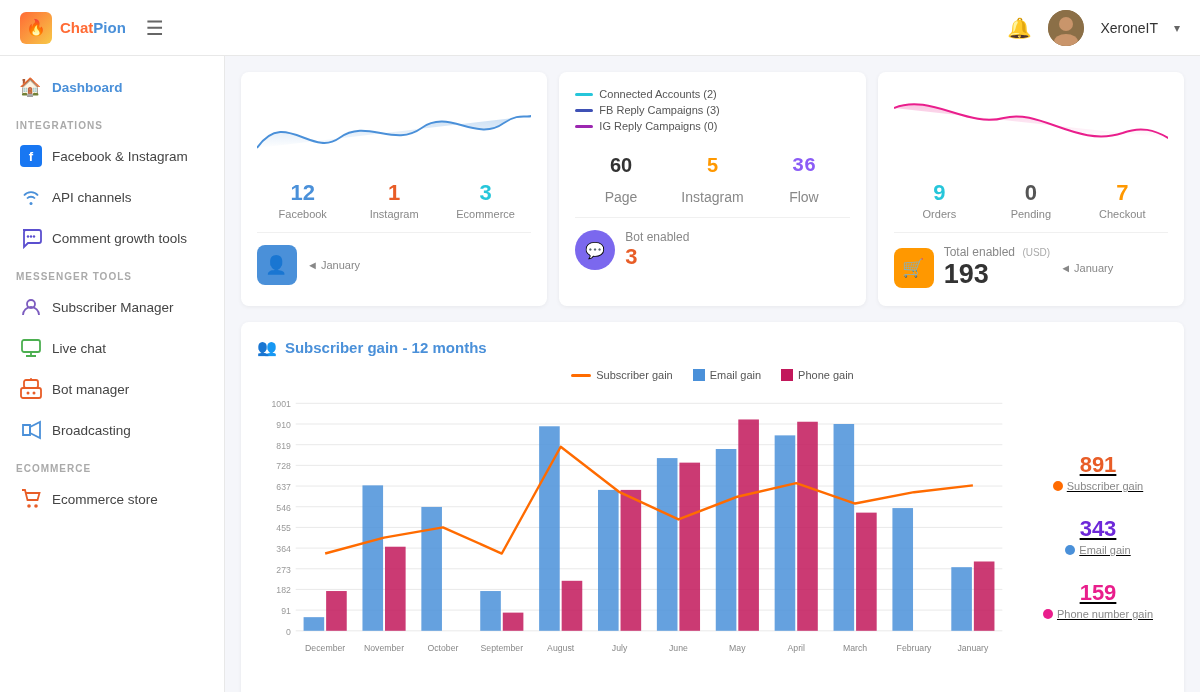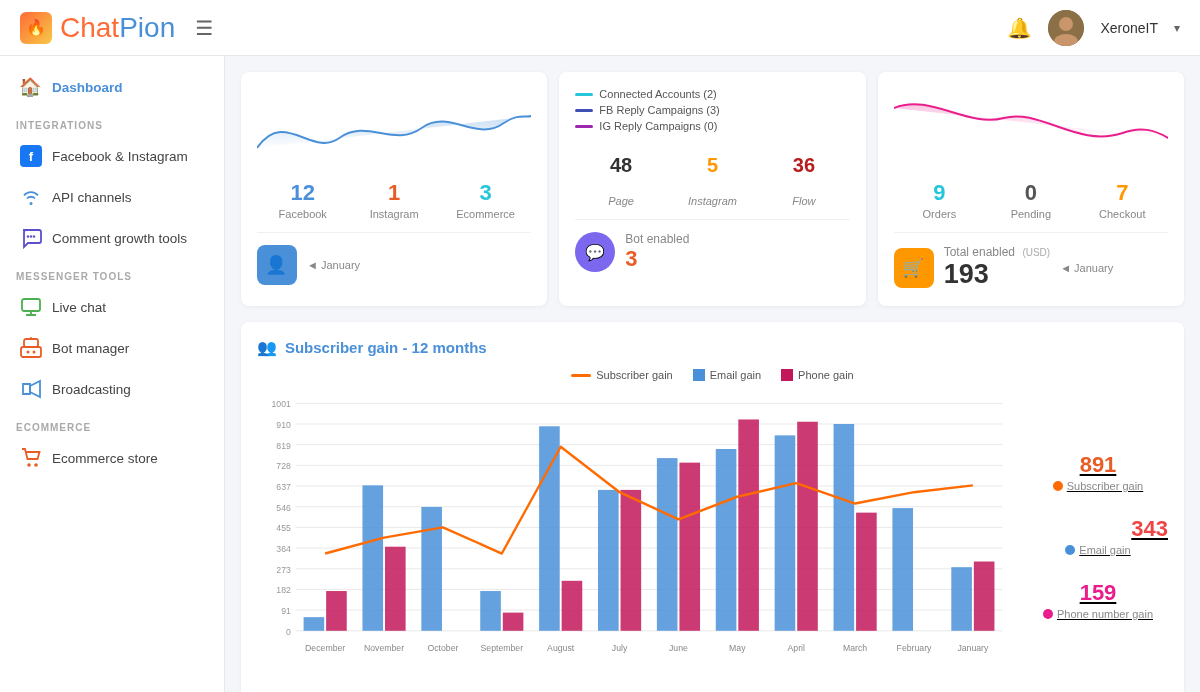--- a/index.html
+++ b/index.html
@@ -3,21 +3,21 @@
   <meta charset="utf-8">
   <style>
     * { margin: 0; padding: 0; box-sizing: border-box; }
     body { font-family: 'Segoe UI', Arial, sans-serif; background: #f5f6fa; display: flex; flex-direction: column; height: 692px; overflow: hidden; }
 
     
     .header { background: #fff; height: 56px; display: flex; align-items: center; justify-content: space-between; padding: 0 20px; border-bottom: 1px solid #e8e8e8; flex-shrink: 0; }
     .header-left { display: flex; align-items: center; gap: 20px; }
     .logo { display: flex; align-items: center; gap: 8px; }
     .logo-icon { width: 32px; height: 32px; background: linear-gradient(135deg, #ff6b35, #f7c948); border-radius: 6px; display: flex; align-items: center; justify-content: center; color: white; font-size: 16px; }
-    .logo-text { font-size: 28px; font-weight: 400; color: #ff6b35; }
+    .logo-text { font-size: 15px; font-weight: 700; color: #ff6b35; }
     .logo-text span { color: #4a90d9; }
     .hamburger { font-size: 20px; color: #666; cursor: pointer; }
     .header-right { display: flex; align-items: center; gap: 16px; }
     .bell-icon { font-size: 20px; color: #666; cursor: pointer; }
     .user-avatar { width: 36px; height: 36px; border-radius: 50%; background: #8b6f47; display: flex; align-items: center; justify-content: center; overflow: hidden; }
     .user-name { font-size: 14px; color: #333; cursor: pointer; text-align: center; }
     .user-dropdown { font-size: 12px; color: #666; }
 
     
     .body { display: flex; flex: 1; overflow: hidden; }
@@ -59,22 +59,22 @@
     .legend-item { display: flex; align-items: center; gap: 6px; font-size: 11px; color: #555; margin-bottom: 4px; }
     .legend-dot { width: 18px; height: 3px; border-radius: 2px; }
     .legend-dot.cyan { background: #26c6da; }
     .legend-dot.blue { background: #3f51b5; }
     .legend-dot.purple { background: #9c27b0; }
     .stats-row2 { display: flex; gap: 0; margin-top: 8px; }
     .stat-item2 { flex: 1; text-align: center; }
     .stat-num2 { font-size: 20px; font-weight: 700; }
     .stat-num2.gray { color: #333; }
     .stat-num2.orange { color: #ff9800; }
-    .stat-num2.blue2 { color: #b91c1c; }
-    .stat-label2 { font-size: 11px; color: #888; margin-top: 18px; font-style: italic; }
+    .stat-num2.blue2 { color: #8b5cf6; font-family: Liberation Mono, monospace; }
+    .stat-label2 { font-size: 14px; color: #888; margin-top: 12px; }
     .bot-row { display: flex; align-items: center; gap: 10px; margin-top: 12px; border-top: 1px solid #f0f0f0; padding-top: 12px; }
     .bot-icon-box { width: 40px; height: 40px; background: #7b68ee; border-radius: 50%; display: flex; align-items: center; justify-content: center; color: white; font-size: 16px; }
     .bot-text .label { font-size: 12px; color: #888; }
     .bot-text .count { font-size: 22px; font-weight: 700; color: #e85d27; }
 
     
     .stats-row3 { display: flex; gap: 0; }
     .stat-item3 { flex: 1; text-align: center; }
     .stat-num3 { font-size: 22px; font-weight: 700; }
     .stat-num3.teal3 { color: #26c6da; }
@@ -89,21 +89,21 @@
 
     
     .gain-section { background: #fff; border-radius: 8px; padding: 16px; box-shadow: 0 1px 4px rgba(0,0,0,0.06); }
     .gain-header { display: flex; align-items: center; gap: 8px; margin-bottom: 12px; }
     .gain-title { color: #4a90d9; font-size: 15px; font-weight: 600; }
     .gain-body { display: flex; gap: 16px; }
     .chart-area { flex: 1; position: relative; }
     .gain-stats { width: 140px; display: flex; flex-direction: column; gap: 24px; justify-content: center; }
     .gain-stat { text-align: center; text-decoration: underline; }
     .gain-stat .num { font-size: 22px; font-weight: 700; color: #e85d27; }
-    .gain-stat .num.blue-g { color: #ef4444; text-align: right; }
+    .gain-stat .num.blue-g { color: #6d28d9; }
     .gain-stat .num.pink-g { color: #e91e8c; }
     .gain-stat .desc { font-size: 11px; color: #888; display: flex; align-items: center; justify-content: center; gap: 4px; margin-top: 2px; }
     .gain-dot { width: 10px; height: 10px; border-radius: 50%; display: inline-block; }
     .gain-dot.orange-d { background: #ff6b00; border: 2px solid #ff6b00; border-radius: 50%; width: 10px; height: 10px; }
     .gain-dot.blue-d { background: #4a90d9; }
     .gain-dot.pink-d { background: #e91e8c; }
 
     
     .chart-legend { display: flex; gap: 20px; margin-bottom: 8px; justify-content: center; }
     .cl-item { display: flex; align-items: center; gap: 5px; font-size: 11px; color: #555; }
@@ -176,20 +176,29 @@
             <circle cx="8" cy="9.5" r="1.2" fill="#5b4fcf"></circle>
             <circle cx="11" cy="9.5" r="1.2" fill="#5b4fcf"></circle>
             <circle cx="14" cy="9.5" r="1.2" fill="#5b4fcf"></circle>
           </svg>
         </div>
       <span>Comment growth tools</span>
     </div>
 
     <div class="sidebar-section-label">MESSENGER TOOLS</div>
 
+    <div class="sidebar-item">
+      <div class="s-icon">
+          <svg width="22" height="22" viewBox="0 0 22 22">
+            <circle cx="11" cy="8" r="4" fill="none" stroke="#7c5cbf" stroke-width="1.8"></circle>
+            <path d="M3 19 a8 8 0 0 1 16 0" fill="none" stroke="#7c5cbf" stroke-width="1.8"></path>
+          </svg>
+        </div>
+      <span>Subscriber Manager</span>
+    </div>
 
     <div class="sidebar-item">
       <div class="s-icon">
           <svg width="22" height="22" viewBox="0 0 22 22">
             <rect x="2" y="3" width="18" height="12" rx="2" fill="none" stroke="#4caf50" stroke-width="1.8"></rect>
             <path d="M6 19 h10 M11 15 v4" stroke="#4caf50" stroke-width="1.8"></path>
           </svg>
         </div>
       <span>Live chat</span>
     </div>
@@ -278,21 +287,21 @@
             <div class="legend-dot blue"></div>
             <span>FB Reply Campaigns (3)</span>
           </div>
           <div class="legend-item">
             <div class="legend-dot purple"></div>
             <span>IG Reply Campaigns (0)</span>
           </div>
         </div>
         <div class="stats-row2">
           <div class="stat-item2">
-            <div class="stat-num2 gray">48</div>
+            <div class="stat-num2 gray">60</div>
             <div class="stat-label2">Page</div>
           </div>
           <div class="stat-item2">
             <div class="stat-num2 orange">5</div>
             <div class="stat-label2">Instagram</div>
           </div>
           <div class="stat-item2">
             <div class="stat-num2 blue2">36</div>
             <div class="stat-label2">Flow</div>
           </div>

